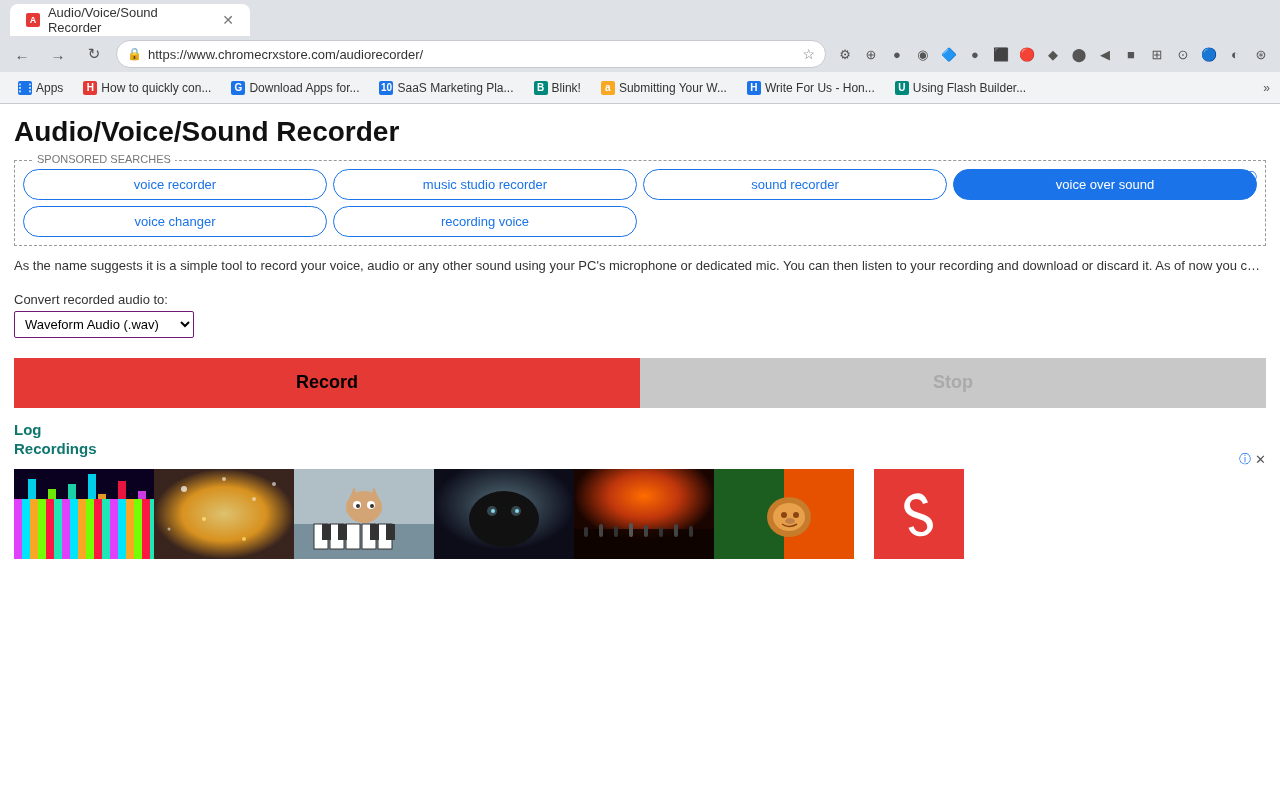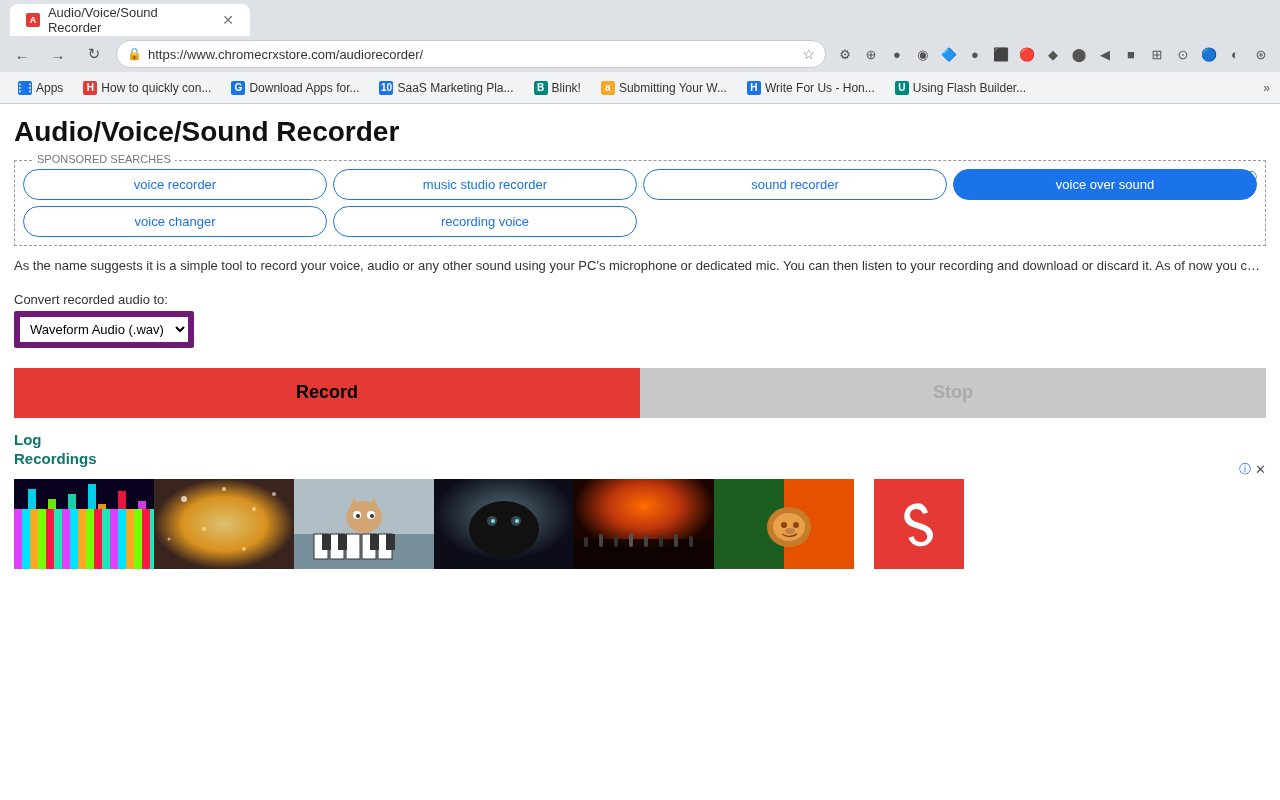--- a/index.html
+++ b/index.html
@@ -46,21 +46,21 @@
     .info-icon { position: absolute; top: 8px; right: 8px; color: #1a73e8; font-size: 12px; cursor: pointer; }
     .search-buttons-grid { display: grid; grid-template-columns: 1fr 1fr 1fr 1fr; gap: 6px; }
     .search-btn { border: 1px solid #1a73e8; background: #fff; color: #1a73e8; padding: 7px 10px; border-radius: 20px; font-size: 13px; cursor: pointer; text-align: center; }
     .search-btn.active { background: #1a73e8; color: #fff; border-color: #1a73e8; }
 
     
     .description { font-size: 13px; color: #333; line-height: 1.5; margin-bottom: 16px; overflow: hidden; white-space: nowrap; text-overflow: ellipsis; }
 
     
     .convert-label { font-size: 13px; color: #333; margin-bottom: 4px; }
-    .format-select { padding: 4px 6px; font-size: 13px; border: 6px solid #701a75; background: #fff; border-radius: 2px; min-width: 180px; cursor: pointer; }
+    .format-select { padding: 4px 6px; font-size: 13px; border: 1px solid #701a75; background: #fff; border-radius: 2px; min-width: 180px; cursor: pointer; }
 
     
     .record-stop-row { display: flex; margin: 20px 0 12px 0; height: 50px; }
     .record-btn { flex: 1; background: #e53935; color: #000000; font-size: 18px; font-weight: bold; border: none; cursor: pointer; }
     .stop-btn { flex: 1; background: #c8c8c8; color: #aaa; font-size: 18px; font-weight: bold; border: none; cursor: pointer; }
 
     
     .log-title { font-size: 15px; font-weight: bold; color: #0f766e; line-height: 1.3; margin-bottom: 10px; }
 
     

